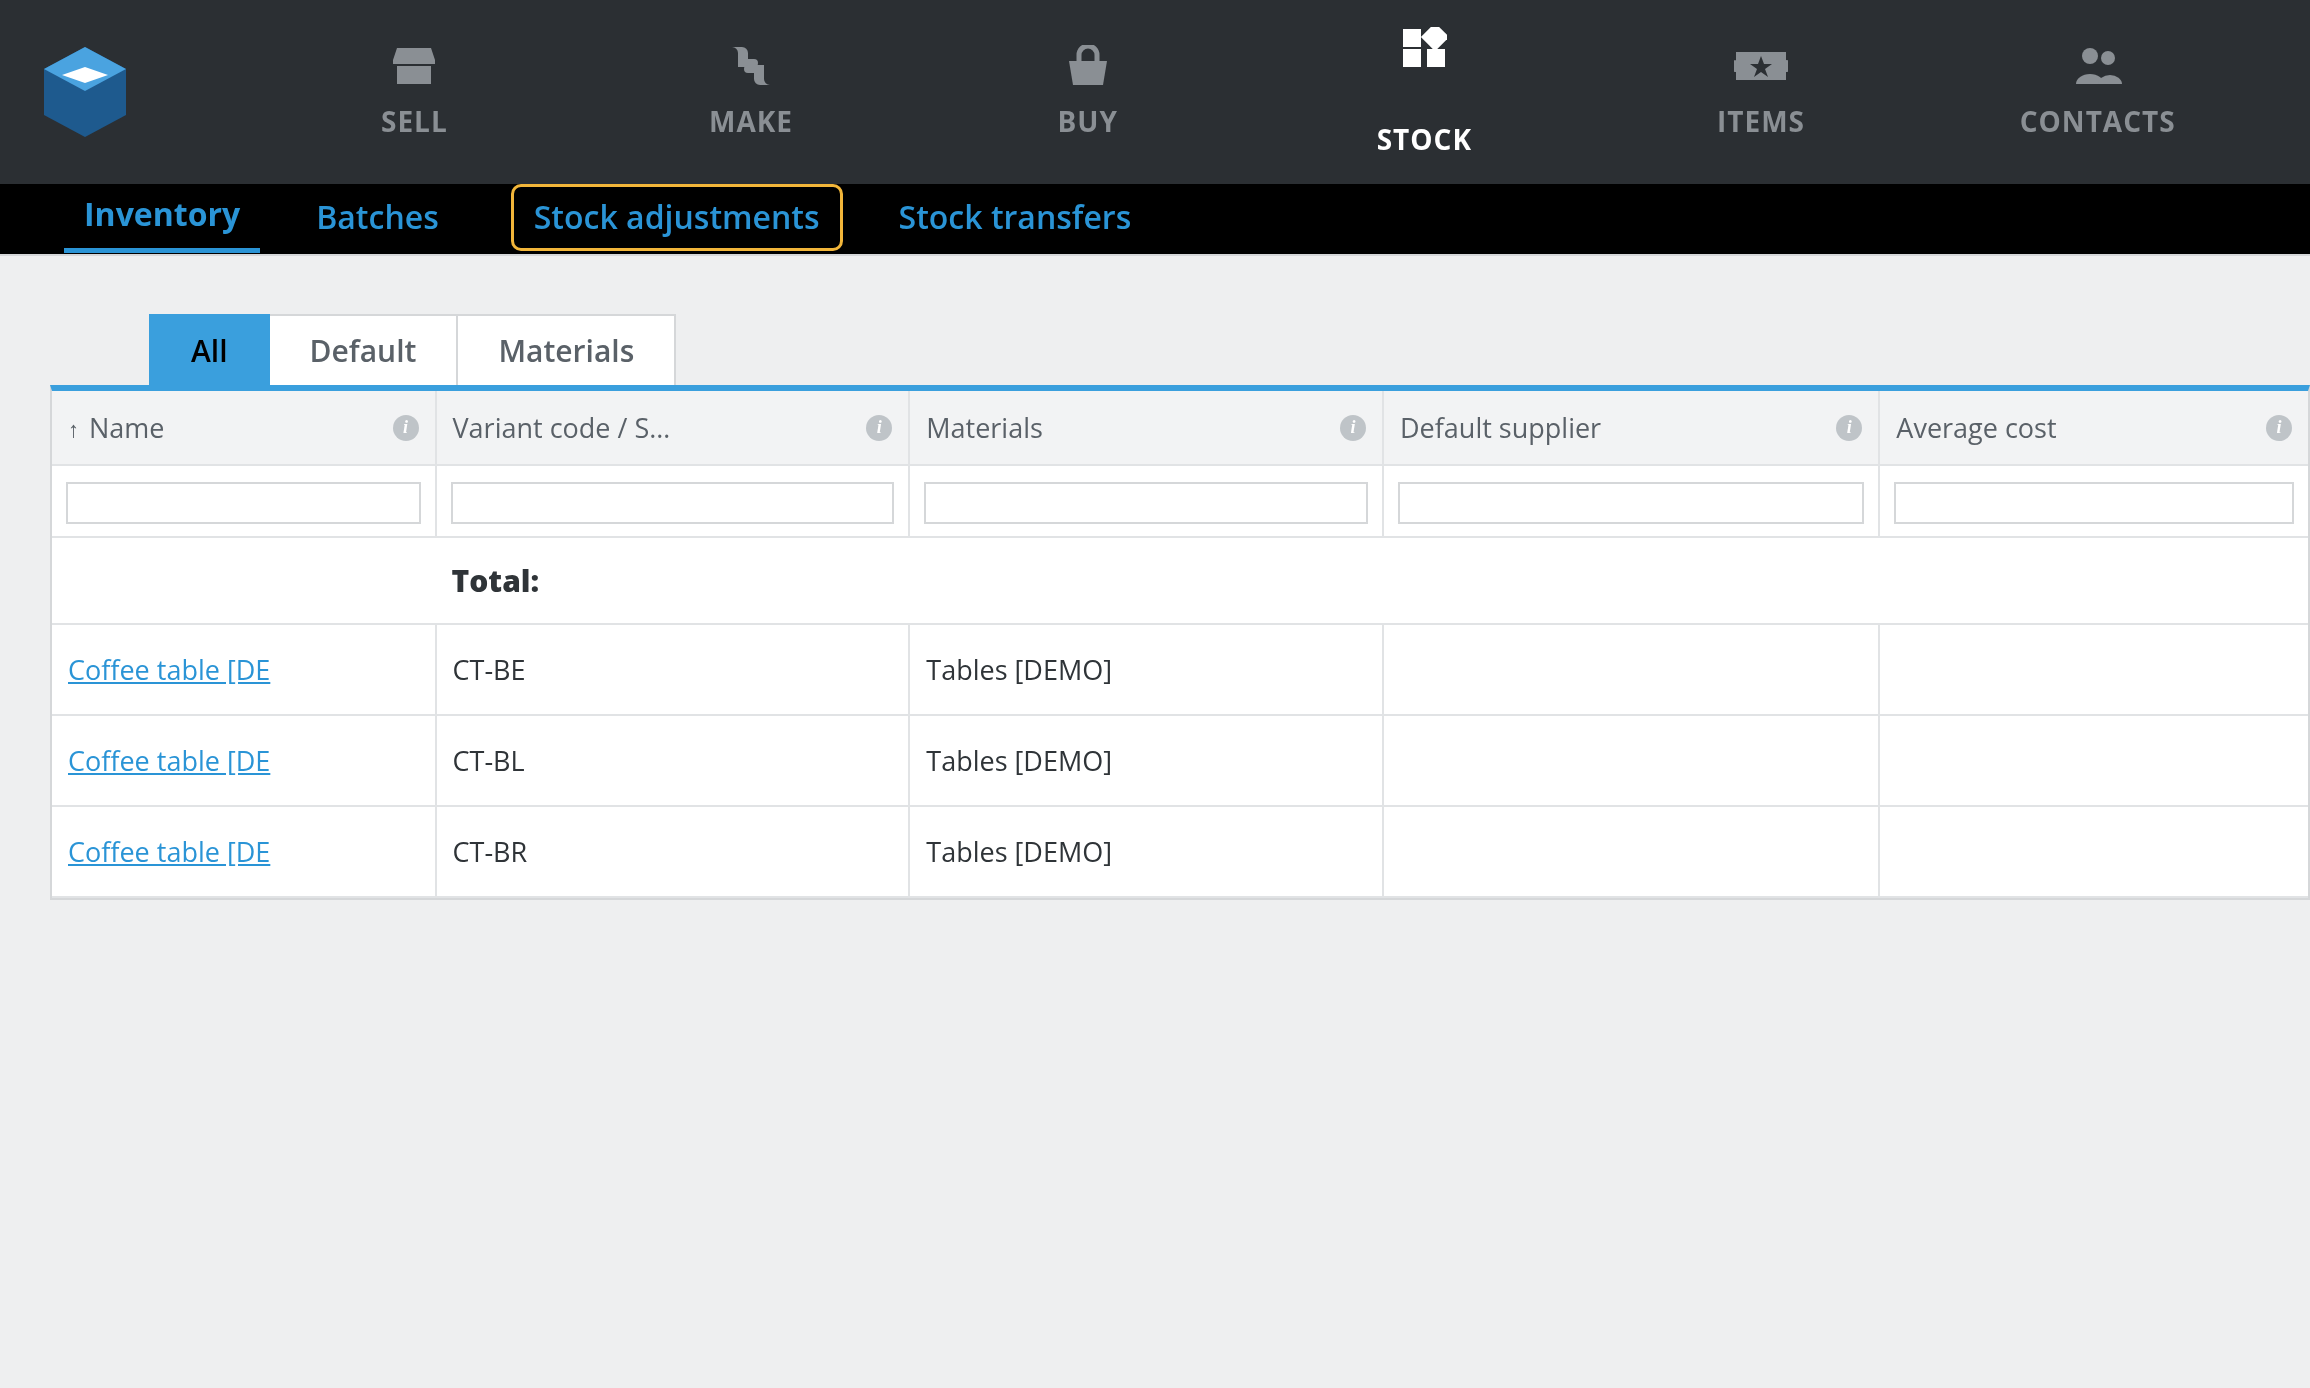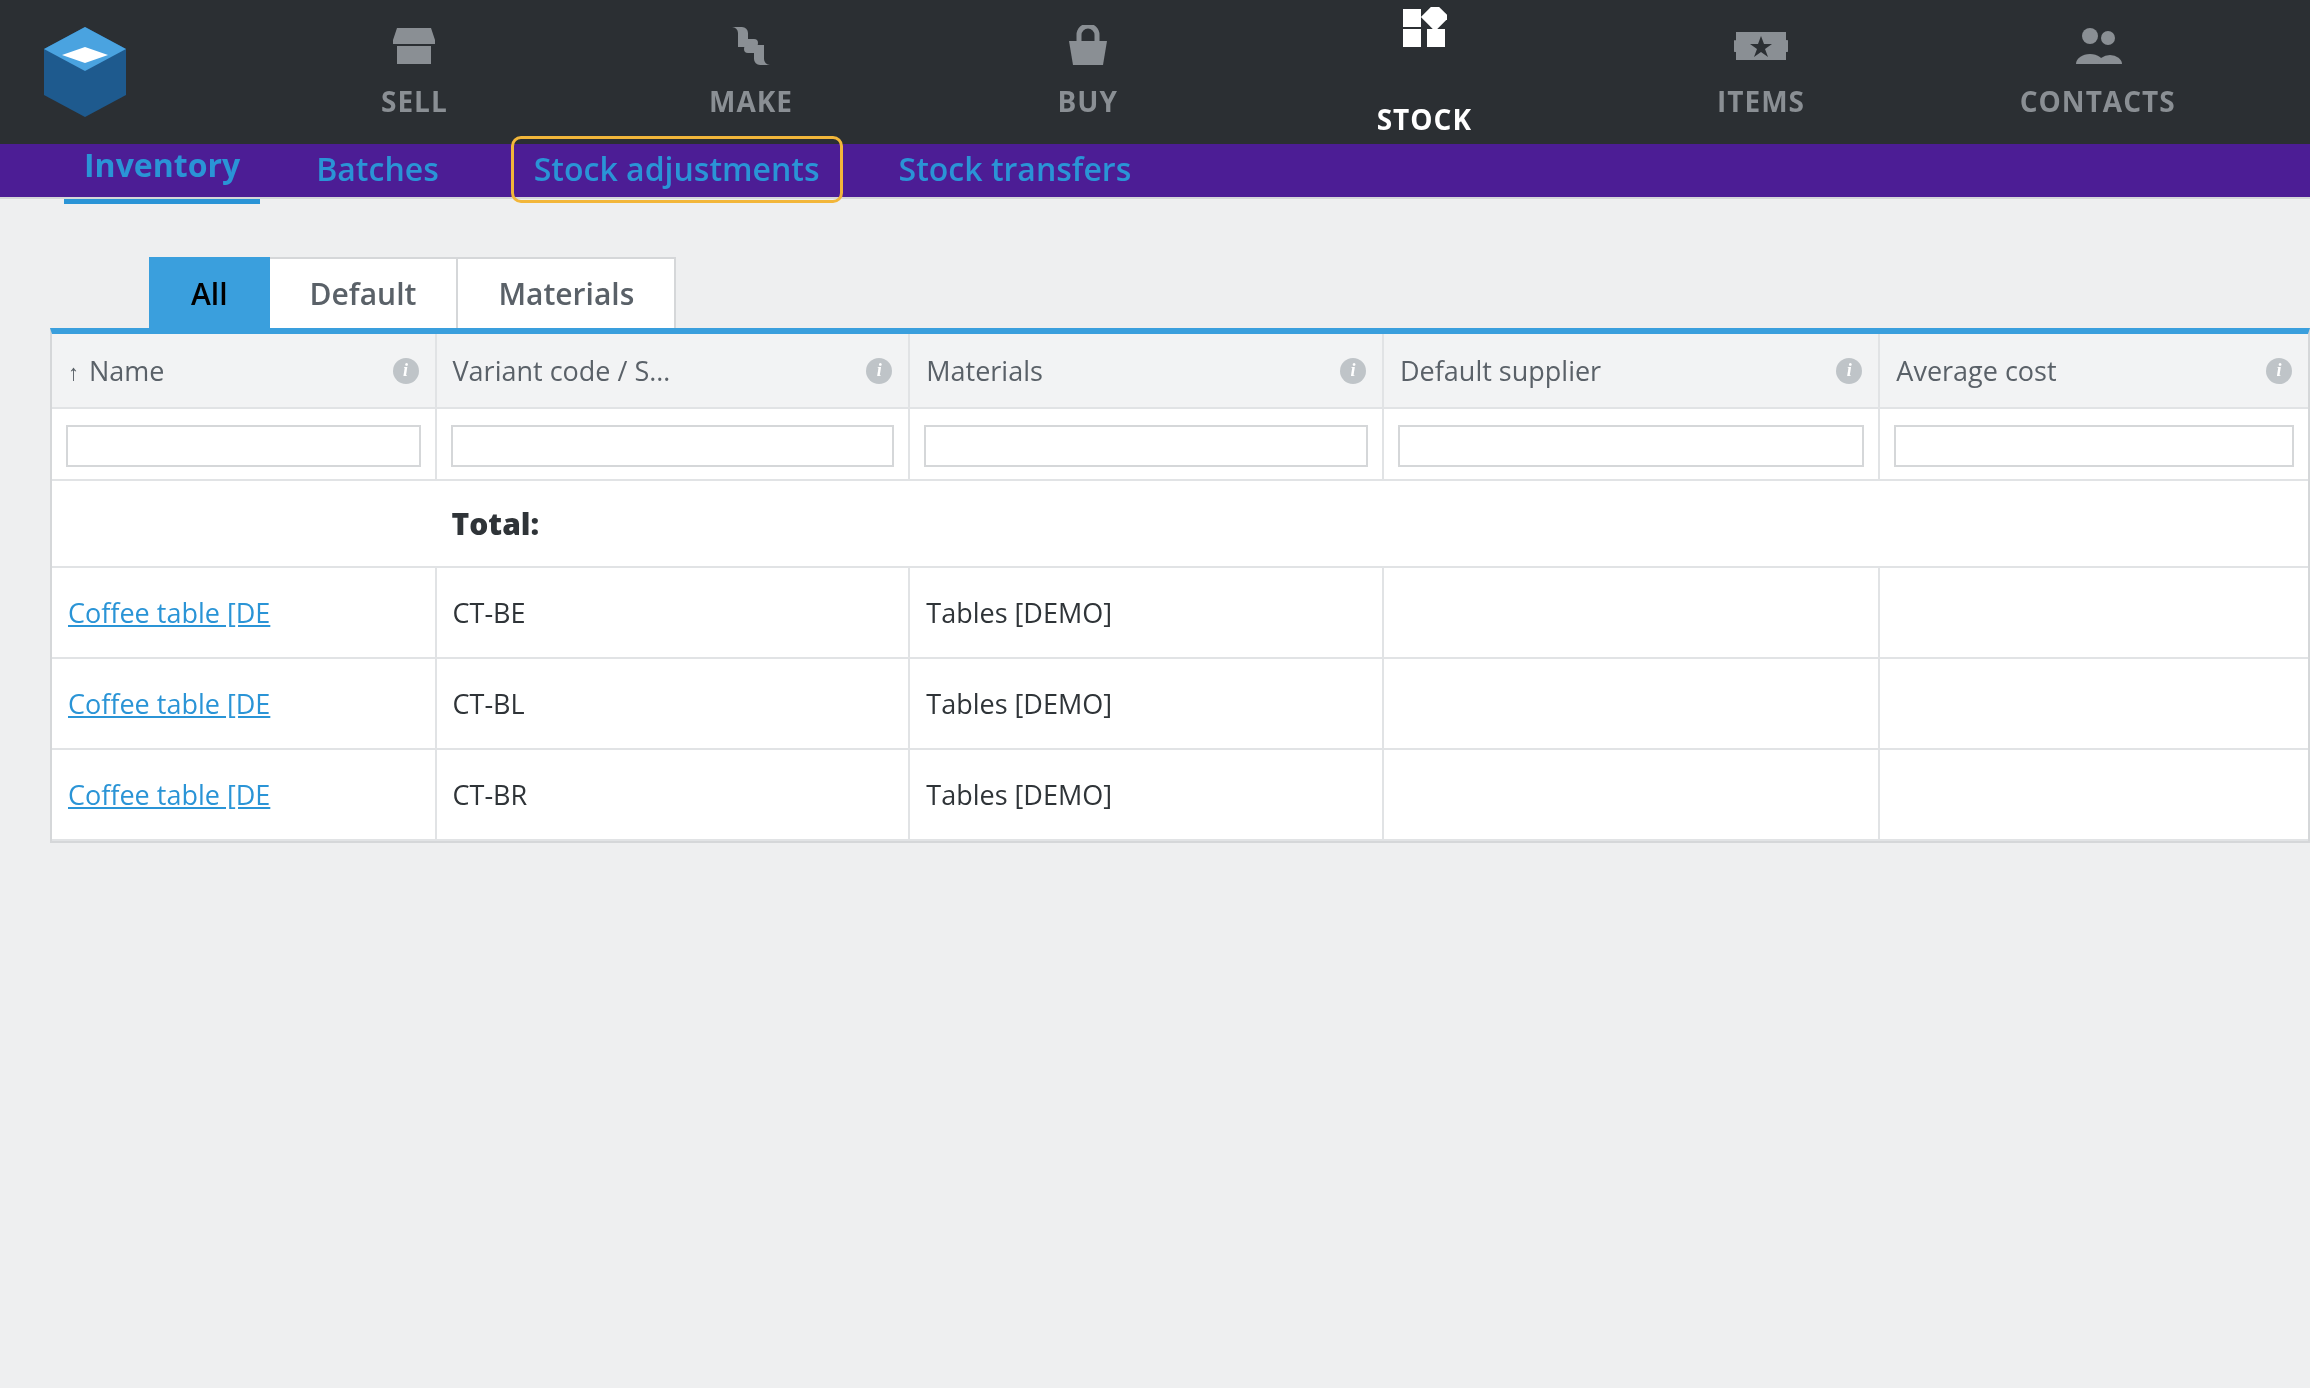--- a/index.html
+++ b/index.html
@@ -8,21 +8,21 @@
     background: #eeeff0;
     color: #333;
     font-size: 27px;
   }
 
   
   .topbar {
     background: #2b2f33;
     display: flex;
     align-items: stretch;
-    height: 144px;
+    height: 184px;
     padding: 0 44px 0 44px;
   }
   .logo-wrap {
     display: flex;
     align-items: center;
     margin-right: 120px;
   }
   .logo-svg { display:block; }
   .topnav {
     display: flex;
@@ -38,26 +38,26 @@
     font-weight: 700;
     letter-spacing: 1px;
     cursor: pointer;
   }
   .topnav-item.active { color: #ffffff; gap: 36px; }
   .topnav-icon { height: 44px; display:flex; align-items:center; justify-content:center; margin-bottom: 14px;}
   .topnav-label { font-size: 28px; }
 
   
   .subnav {
-    background: #4c1d95;
+    background: #000000;
     border-bottom: 2px solid #d5d7d9;
     padding: 0 0 3px 64px;
     display: flex;
     align-items: center;
-    height: 55px;
+    height: 72px;
     gap: 36px;
   }
   .subnav-item {
     color: #2a94d6;
     font-size: 32px;
     font-weight: 600;
     padding: 8px 20px 10px 20px;
     cursor: pointer;
     border-radius: 8px;
   }

